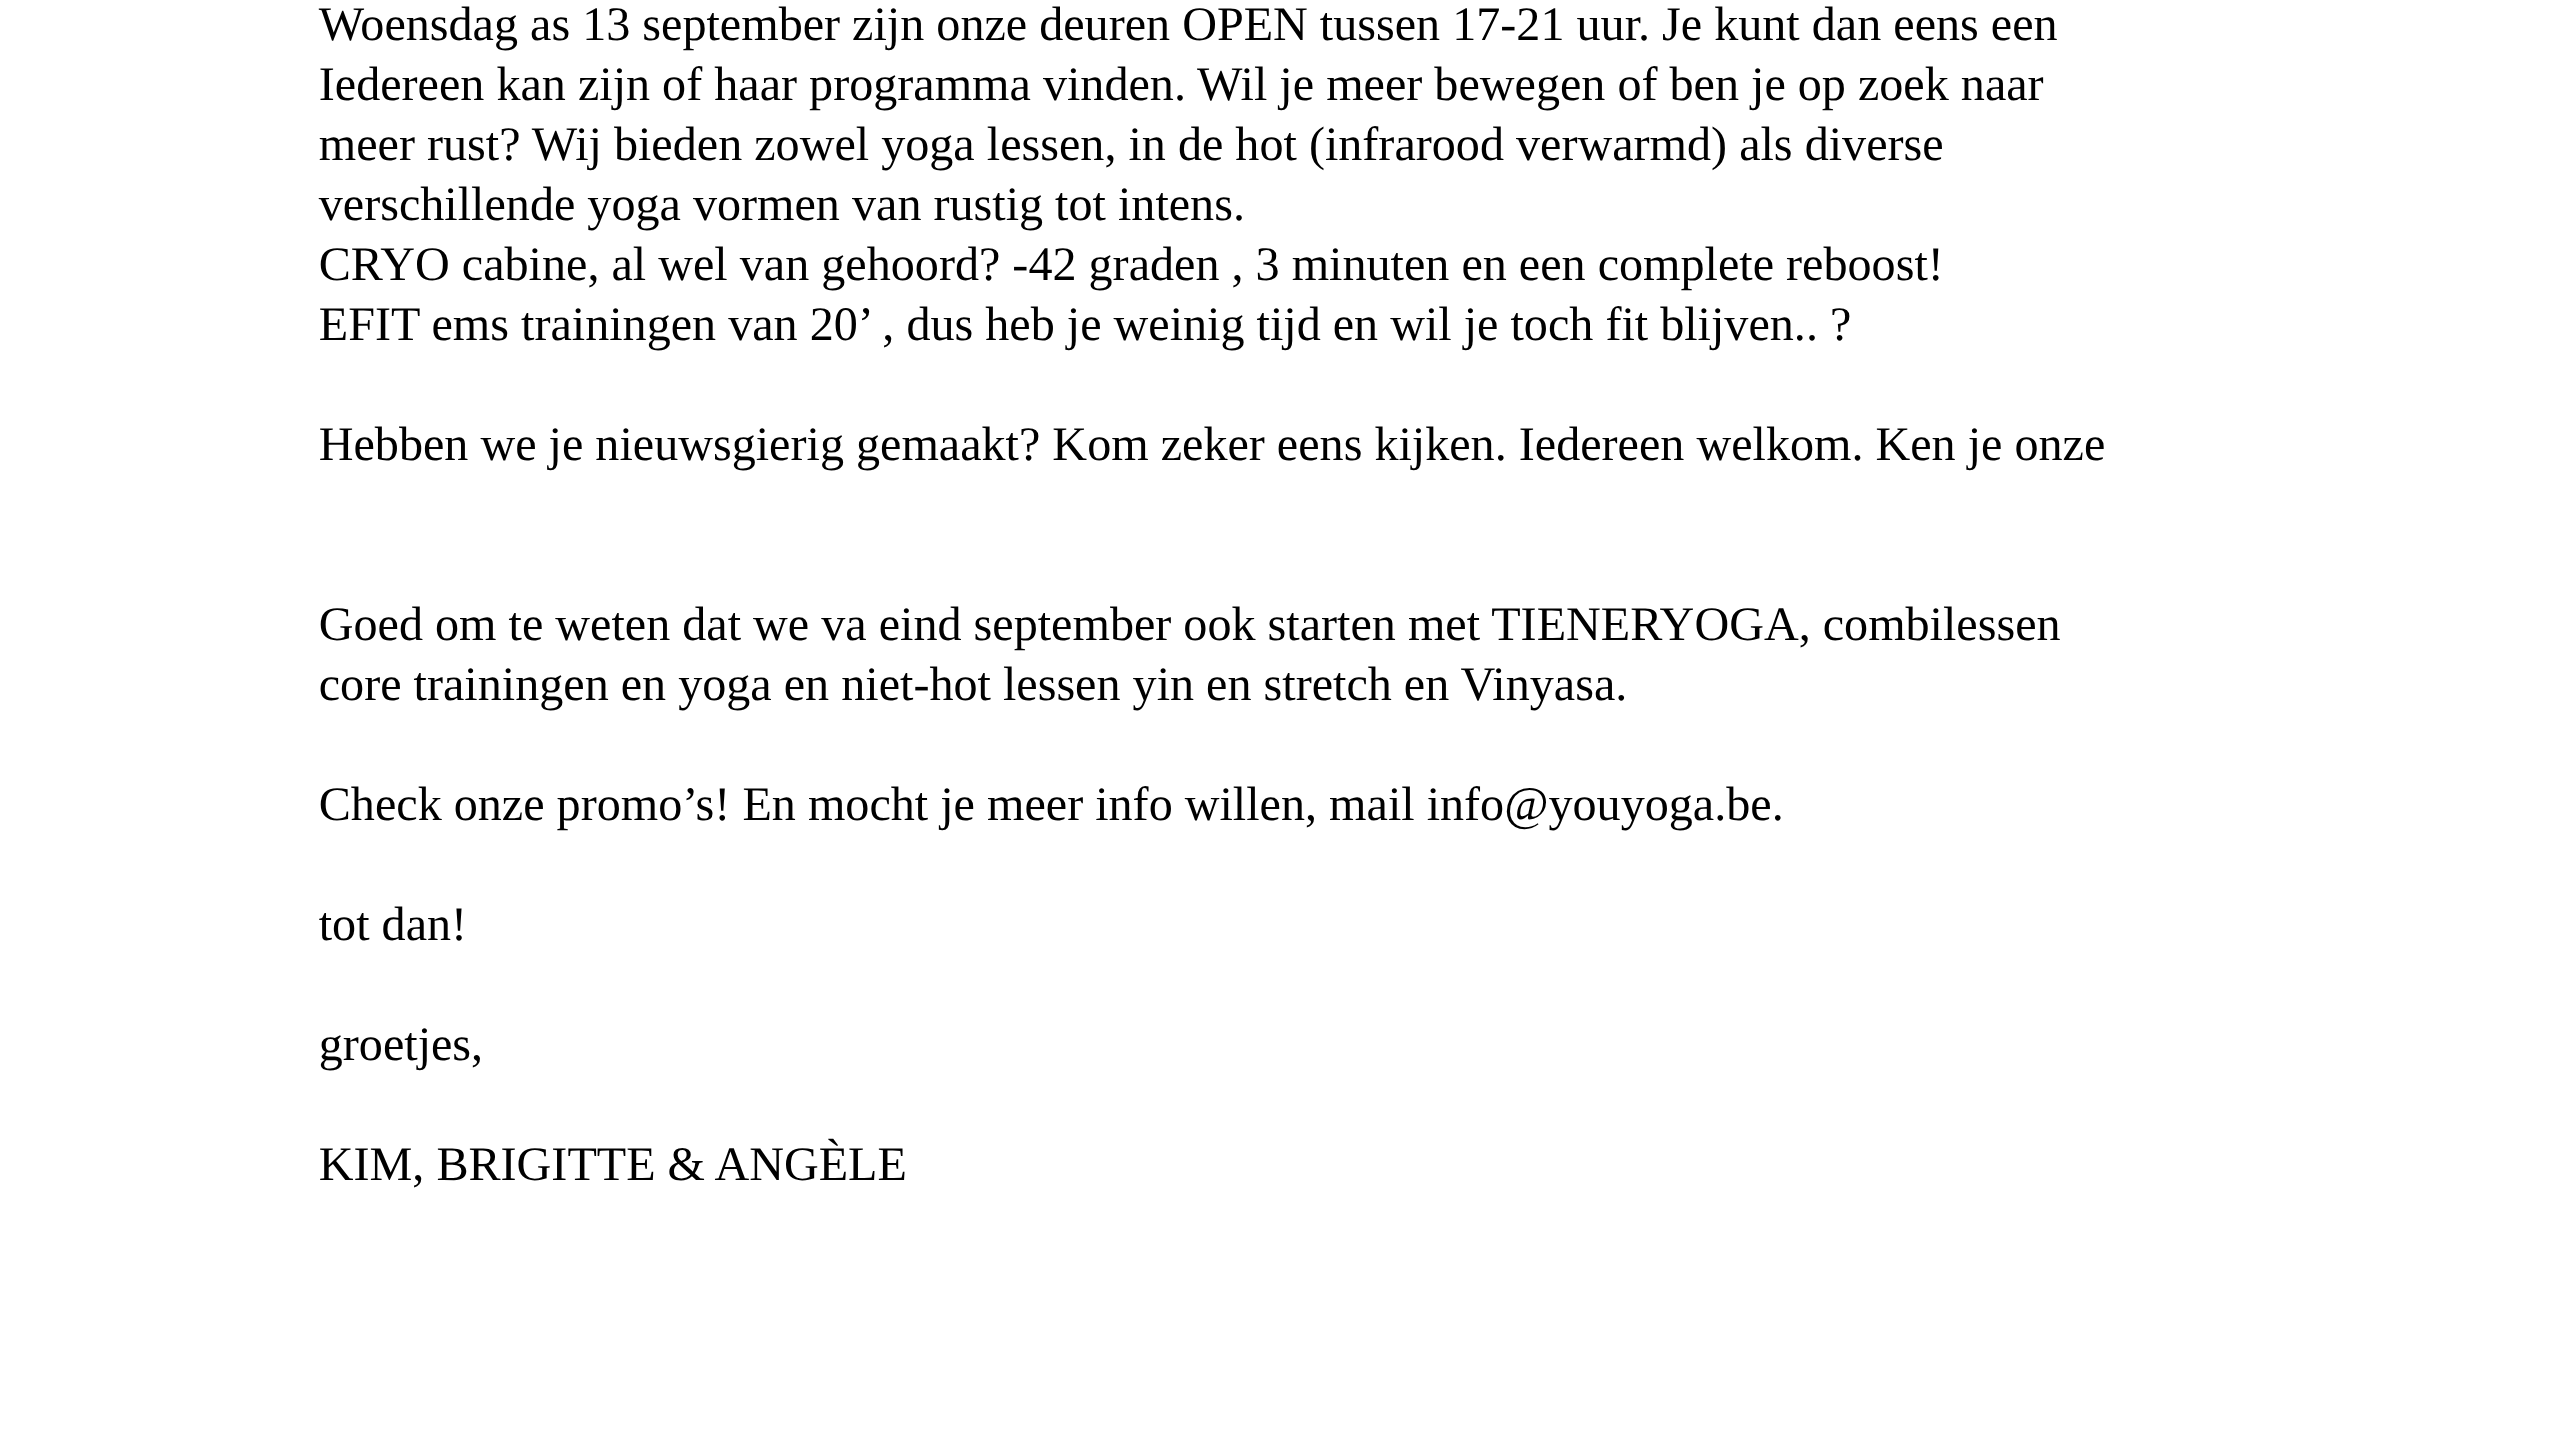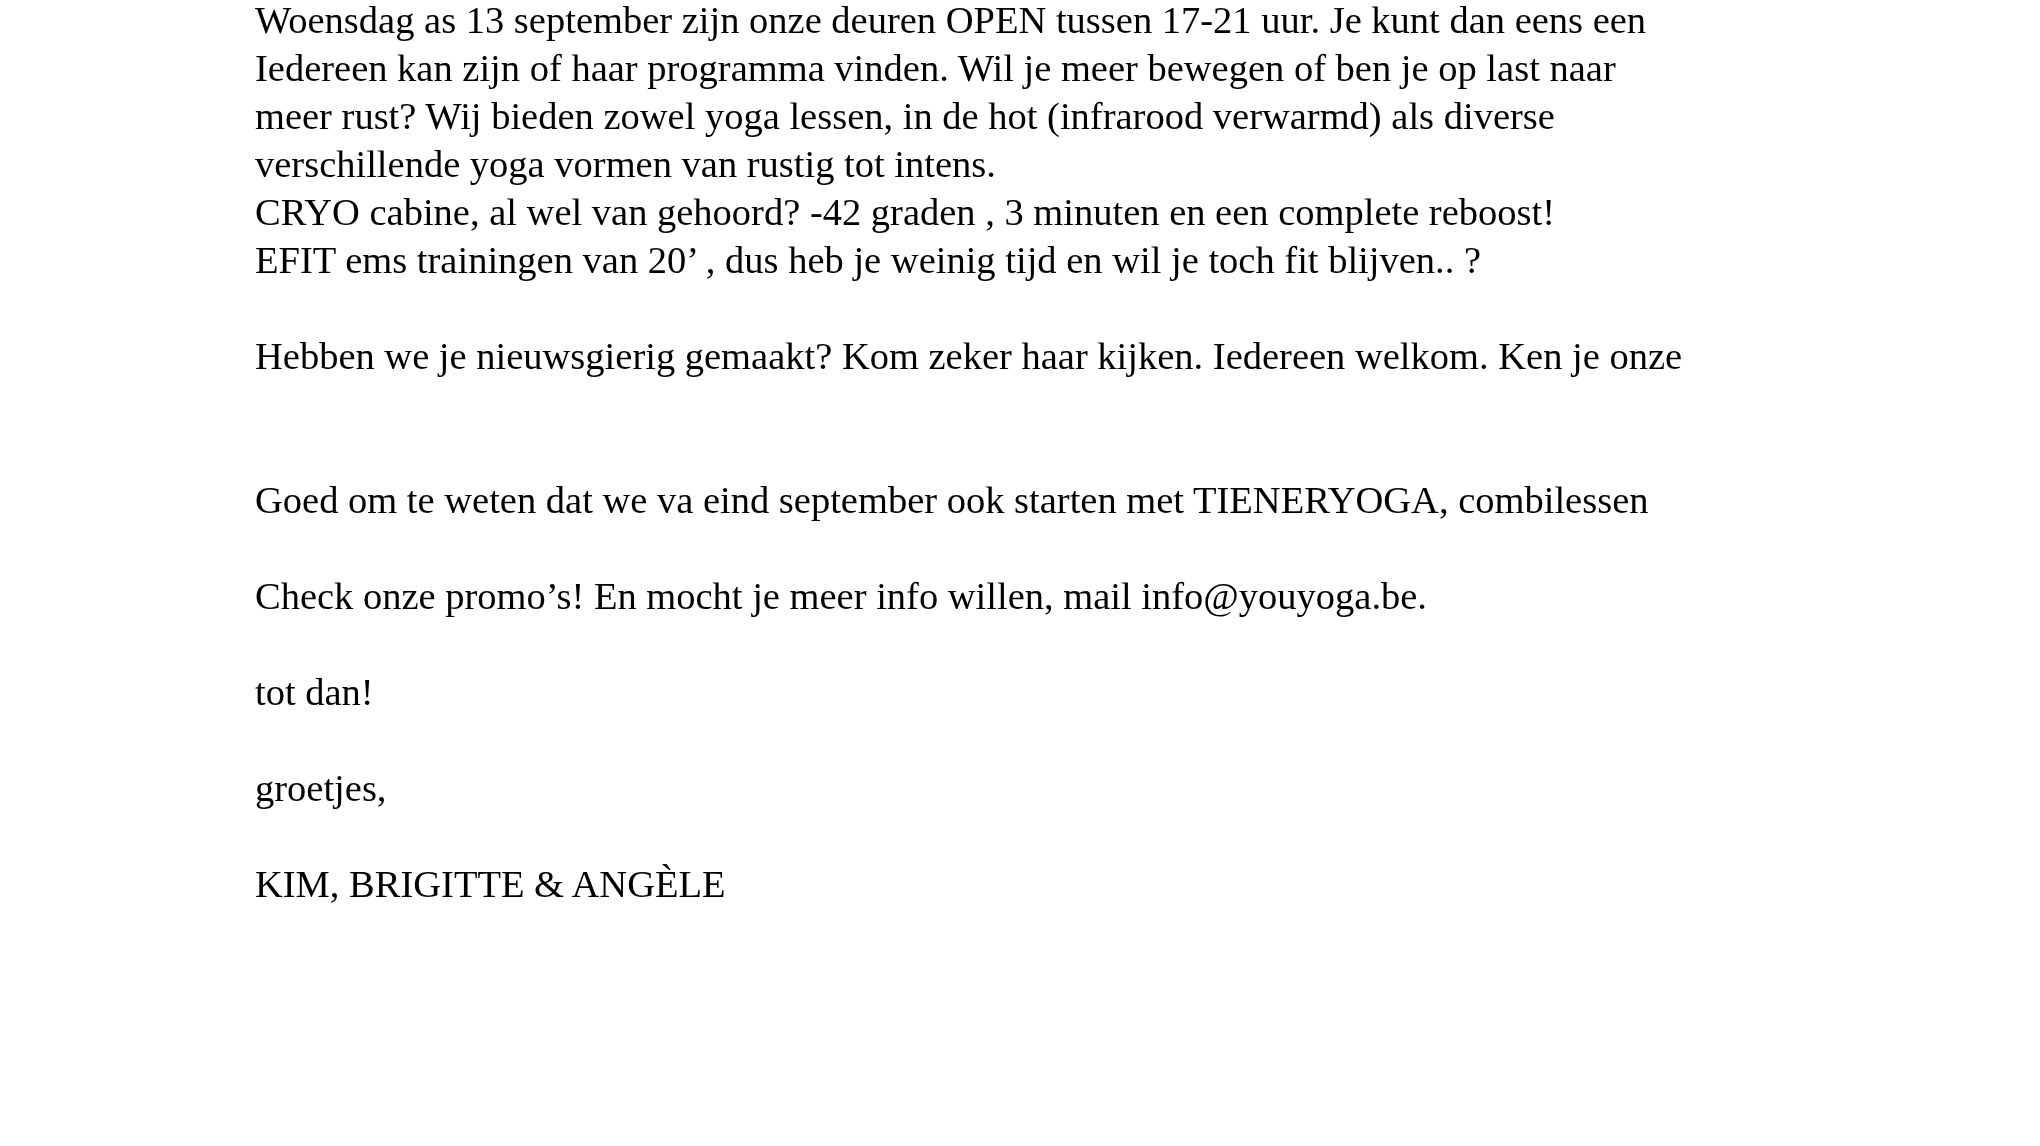--- a/index.html
+++ b/index.html
@@ -33,38 +33,39 @@
       height: 48px;
     }
   </style>
 </head>
 <body>
 
 <div class="page">
 
   <div>
     <span class="line">Woensdag as 13 september zijn onze deuren OPEN tussen 17-21 uur. Je kunt dan eens een</span>
-    <span class="line">Iedereen kan zijn of haar programma vinden. Wil je meer bewegen of ben je op last naar</span>
+    <span class="line">Iedereen kan zijn of haar programma vinden. Wil je meer bewegen of ben je op zoek naar</span>
     <span class="line">meer rust? Wij bieden zowel yoga lessen, in de hot (infrarood verwarmd) als diverse</span>
     <span class="line">verschillende yoga vormen van rustig tot intens.</span>
     <span class="line">CRYO cabine, al wel van gehoord? -42 graden , 3 minuten en een complete reboost!</span>
     <span class="line">EFIT ems trainingen van 20’ , dus heb je weinig tijd en wil je toch fit blijven.. ?</span>
   </div>
 
   <div class="blank"></div>
 
   <div>
-    <span class="line">Hebben we je nieuwsgierig gemaakt? Kom zeker haar kijken. Iedereen welkom. Ken je onze</span>
+    <span class="line">Hebben we je nieuwsgierig gemaakt? Kom zeker eens kijken. Iedereen welkom. Ken je onze</span>
   </div>
 
   <div class="blank"></div>
   <div class="blank"></div>
 
   <div>
     <span class="line">Goed om te weten dat we va eind september ook starten met TIENERYOGA, combilessen</span>
+    <span class="line">core trainingen en yoga en niet-hot lessen yin en stretch en Vinyasa.</span>
   </div>
 
   <div class="blank"></div>
 
   <div>
     <span class="line">Check onze promo’s! En mocht je meer info willen, mail info@youyoga.be.</span>
   </div>
 
   <div class="blank"></div>
 

